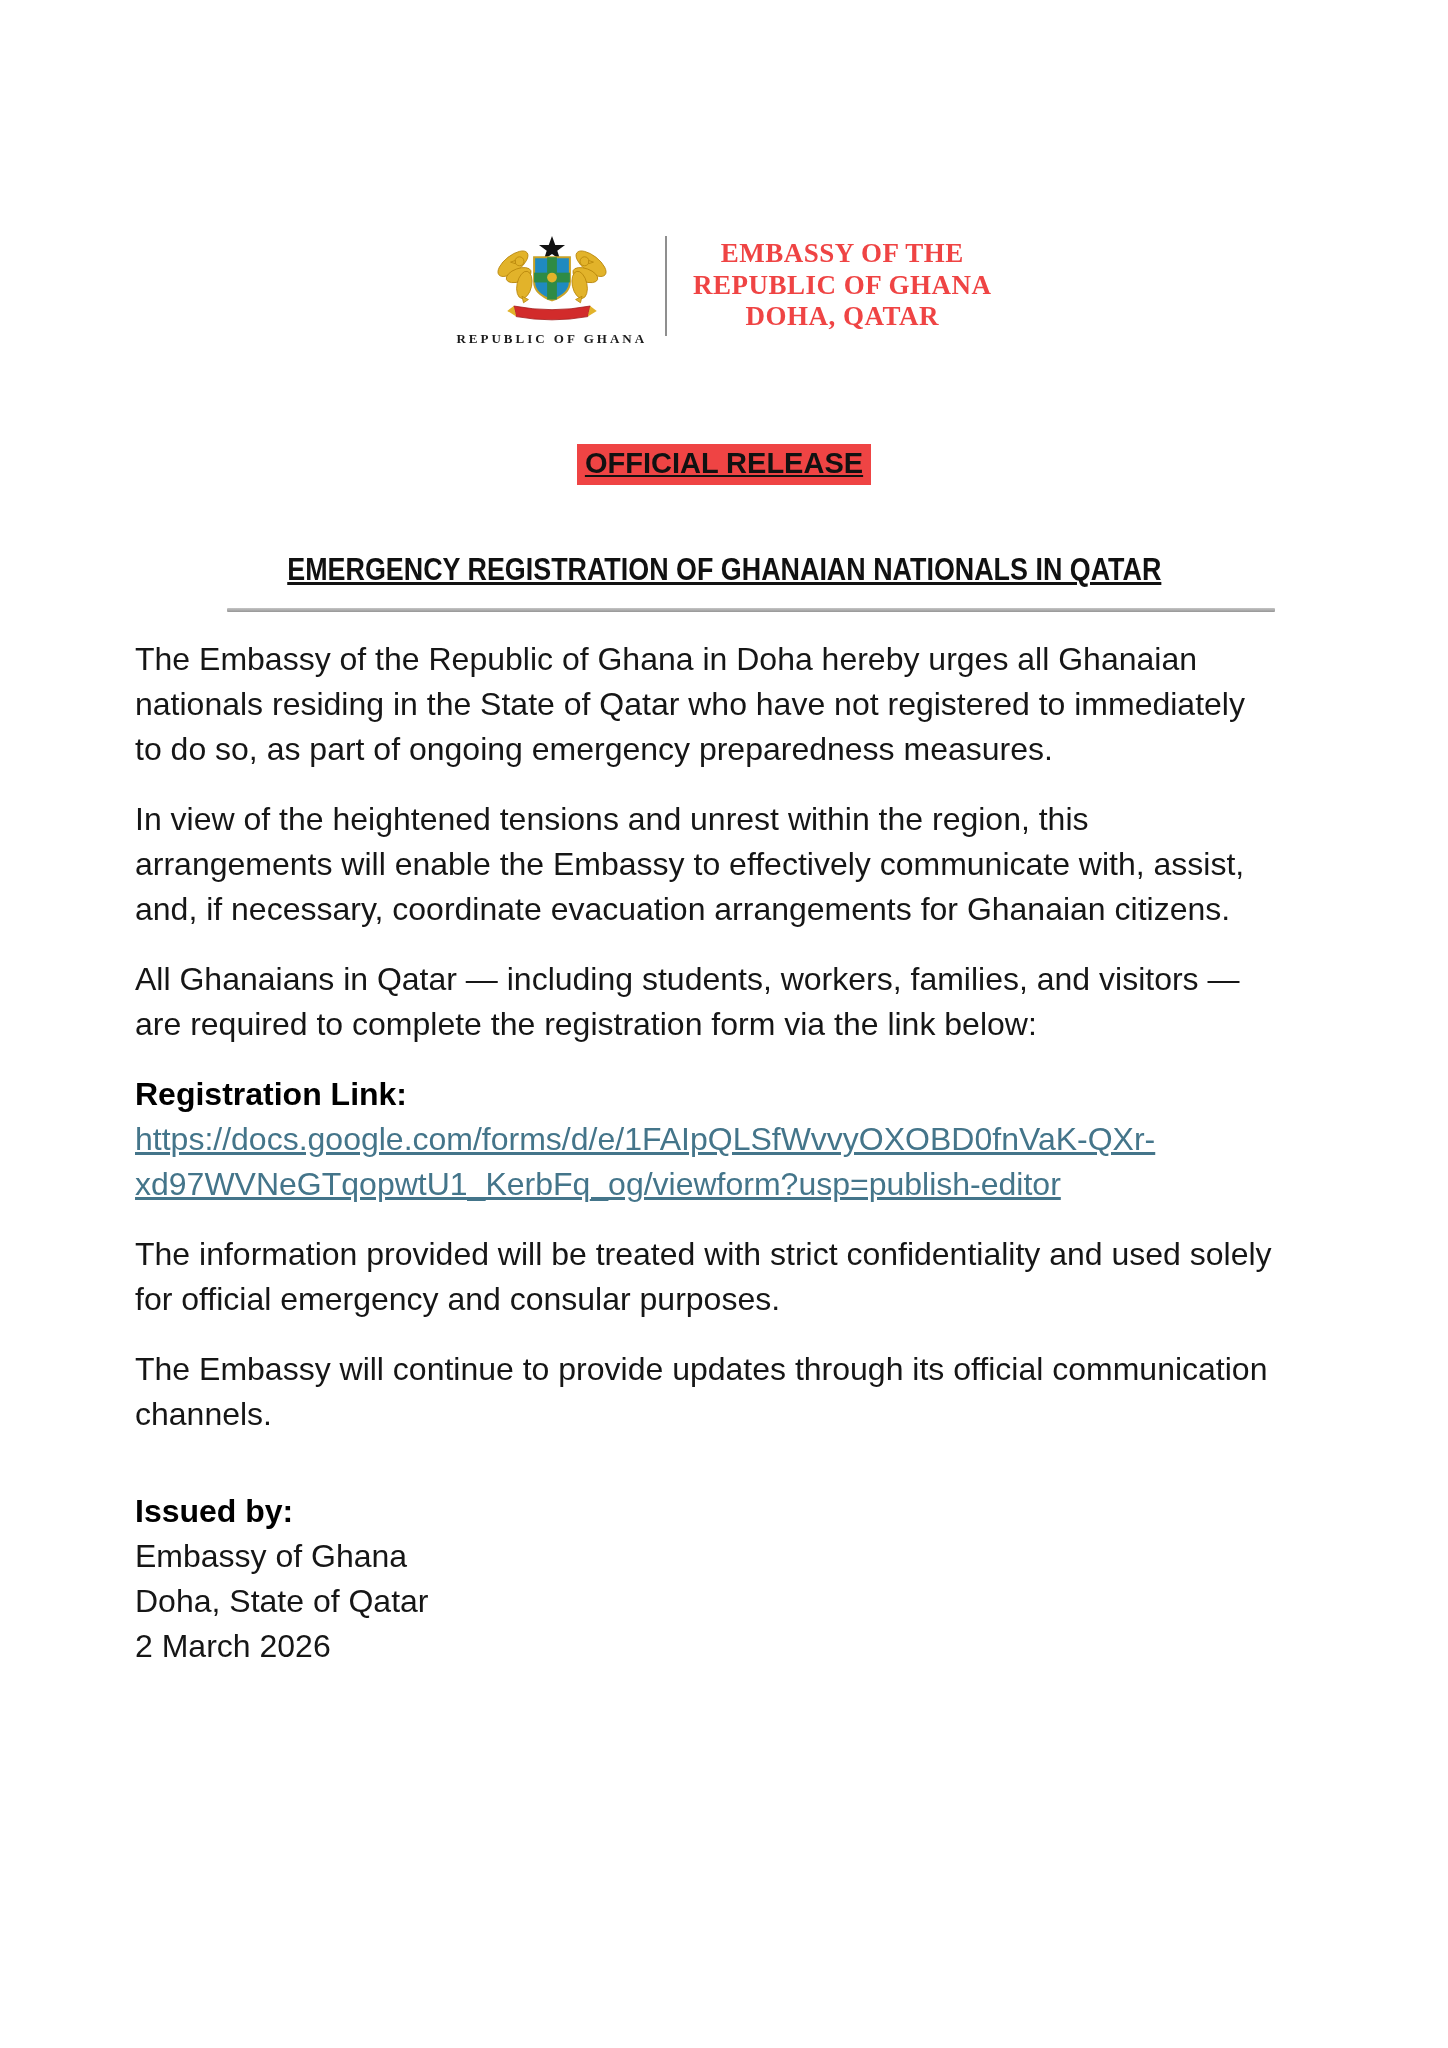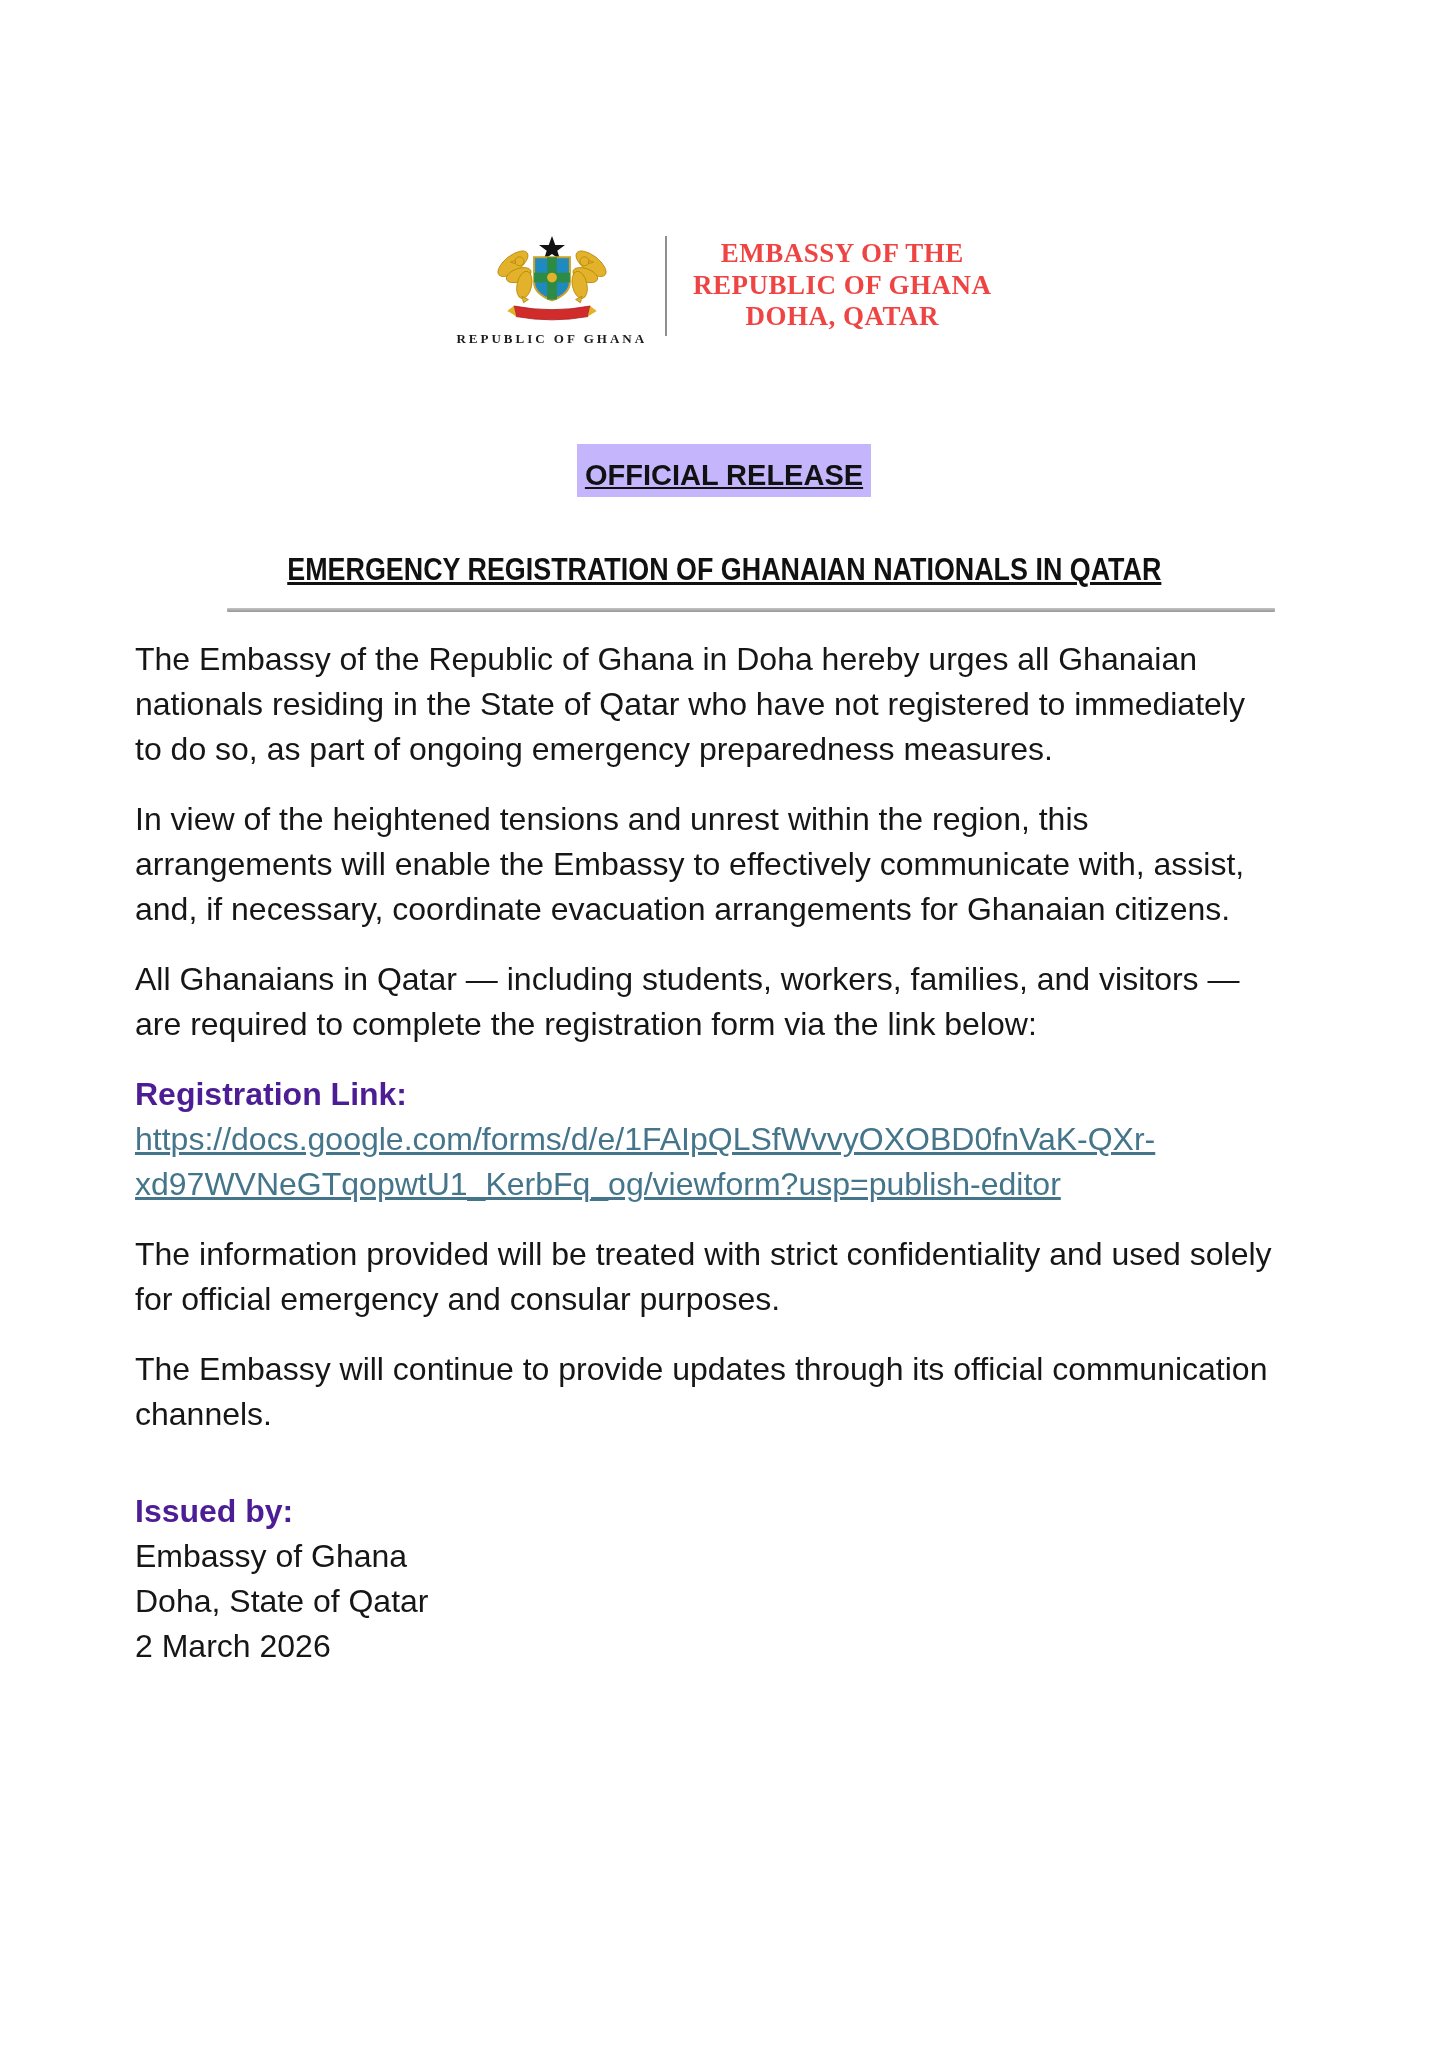--- a/index.html
+++ b/index.html
@@ -65,23 +65,23 @@
     top: 444px;
     left: 0;
     width: 100%;
     text-align: center;
   }
   .release-row .release-label {
     display: inline-block;
     font-size: 29px;
     font-weight: 700;
     color: #111111;
-    background: #c4b5fd;
+    background: #ef4444;
     text-decoration: underline;
-    padding: 15px 8px 5px 8px;
+    padding: 3px 8px 5px 8px;
   }
   .title-row {
     position: absolute;
     top: 551px;
     left: 0;
     width: 100%;
     text-align: center;
   }
   .title-row .doc-title {
     display: inline-block;
@@ -110,21 +110,21 @@
     left: 135px;
     width: 1142px;
     font-size: 32px;
     line-height: 45px;
   }
   .content p {
     margin: 0 0 25px 0;
   }
   .bold-label {
     font-weight: 700;
-    color: #4c1d95;
+    color: #000000;
   }
   .reg-block {
     margin: 0 0 25px 0;
   }
   .reg-link {
     color: #44758a;
     text-decoration: underline;
     cursor: pointer;
     word-break: break-all;
   }

